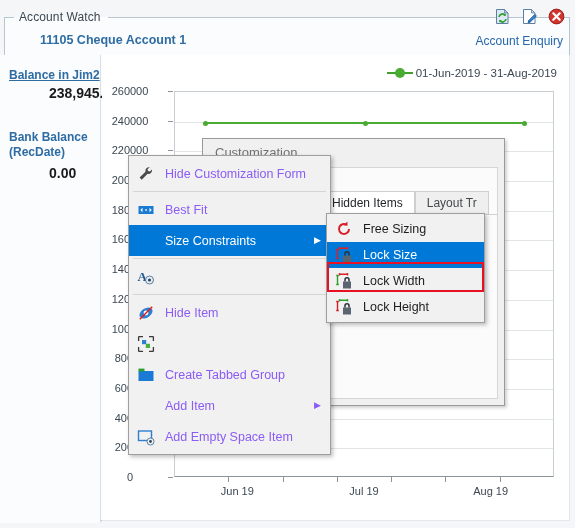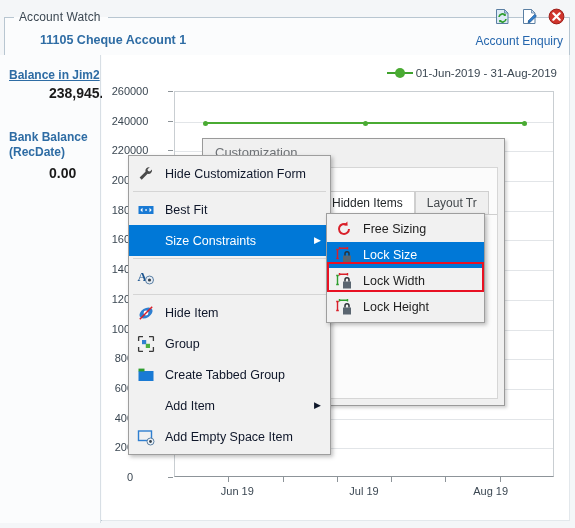--- a/index.html
+++ b/index.html
@@ -271,21 +271,21 @@
     padding: 2px 0;
     box-sizing: border-box;
   }
   .ctx-item {
     position: relative;
     height: 31px;
     display: flex;
     align-items: center;
     padding-left: 6px;
     font-size: 12.5px;
-    color: #0f172a;
+    color: #8b5cf6;
     cursor: pointer;
     white-space: nowrap;
   }
   .ctx-item.highlight {
     background: #0078d7;
     color: #ffffff;
   }
   .ctx-ico {
     width: 22px; height: 22px;
     display: flex; align-items: center; justify-content: center;
@@ -514,21 +514,20 @@
         <span class="ctx-label">Hide Item</span>
       </div>
       <div class="ctx-item">
         <span class="ctx-ico">
           <svg width="18" height="18" viewBox="0 0 18 18">
             <path d="M1.6 1.6h4.4M12 1.6h4.4M16.4 1.6v4.4M16.4 12v4.4M16.4 16.4H12M6 16.4H1.6M1.6 12v4.4M1.6 6V1.6" stroke="#3a3a3a" stroke-width="1.3" fill="none"></path>
             <rect x="5" y="5" width="4.2" height="4.2" fill="#2f7fd0"></rect>
             <rect x="8.8" y="8.8" width="4.2" height="4.2" fill="#4caf3f"></rect>
           </svg>
         </span>
-        <span class="ctx-label">Group</span>
       </div>
       <div class="ctx-item">
         <span class="ctx-ico">
           <svg width="18" height="18" viewBox="0 0 18 18">
             <rect x="1.5" y="5" width="15" height="10" fill="#1a7ad4"></rect>
             <rect x="1.5" y="2.6" width="6" height="2.8" fill="#2f9e2f"></rect>
           </svg>
         </span>
         <span class="ctx-label">Create Tabbed Group</span>
       </div>

